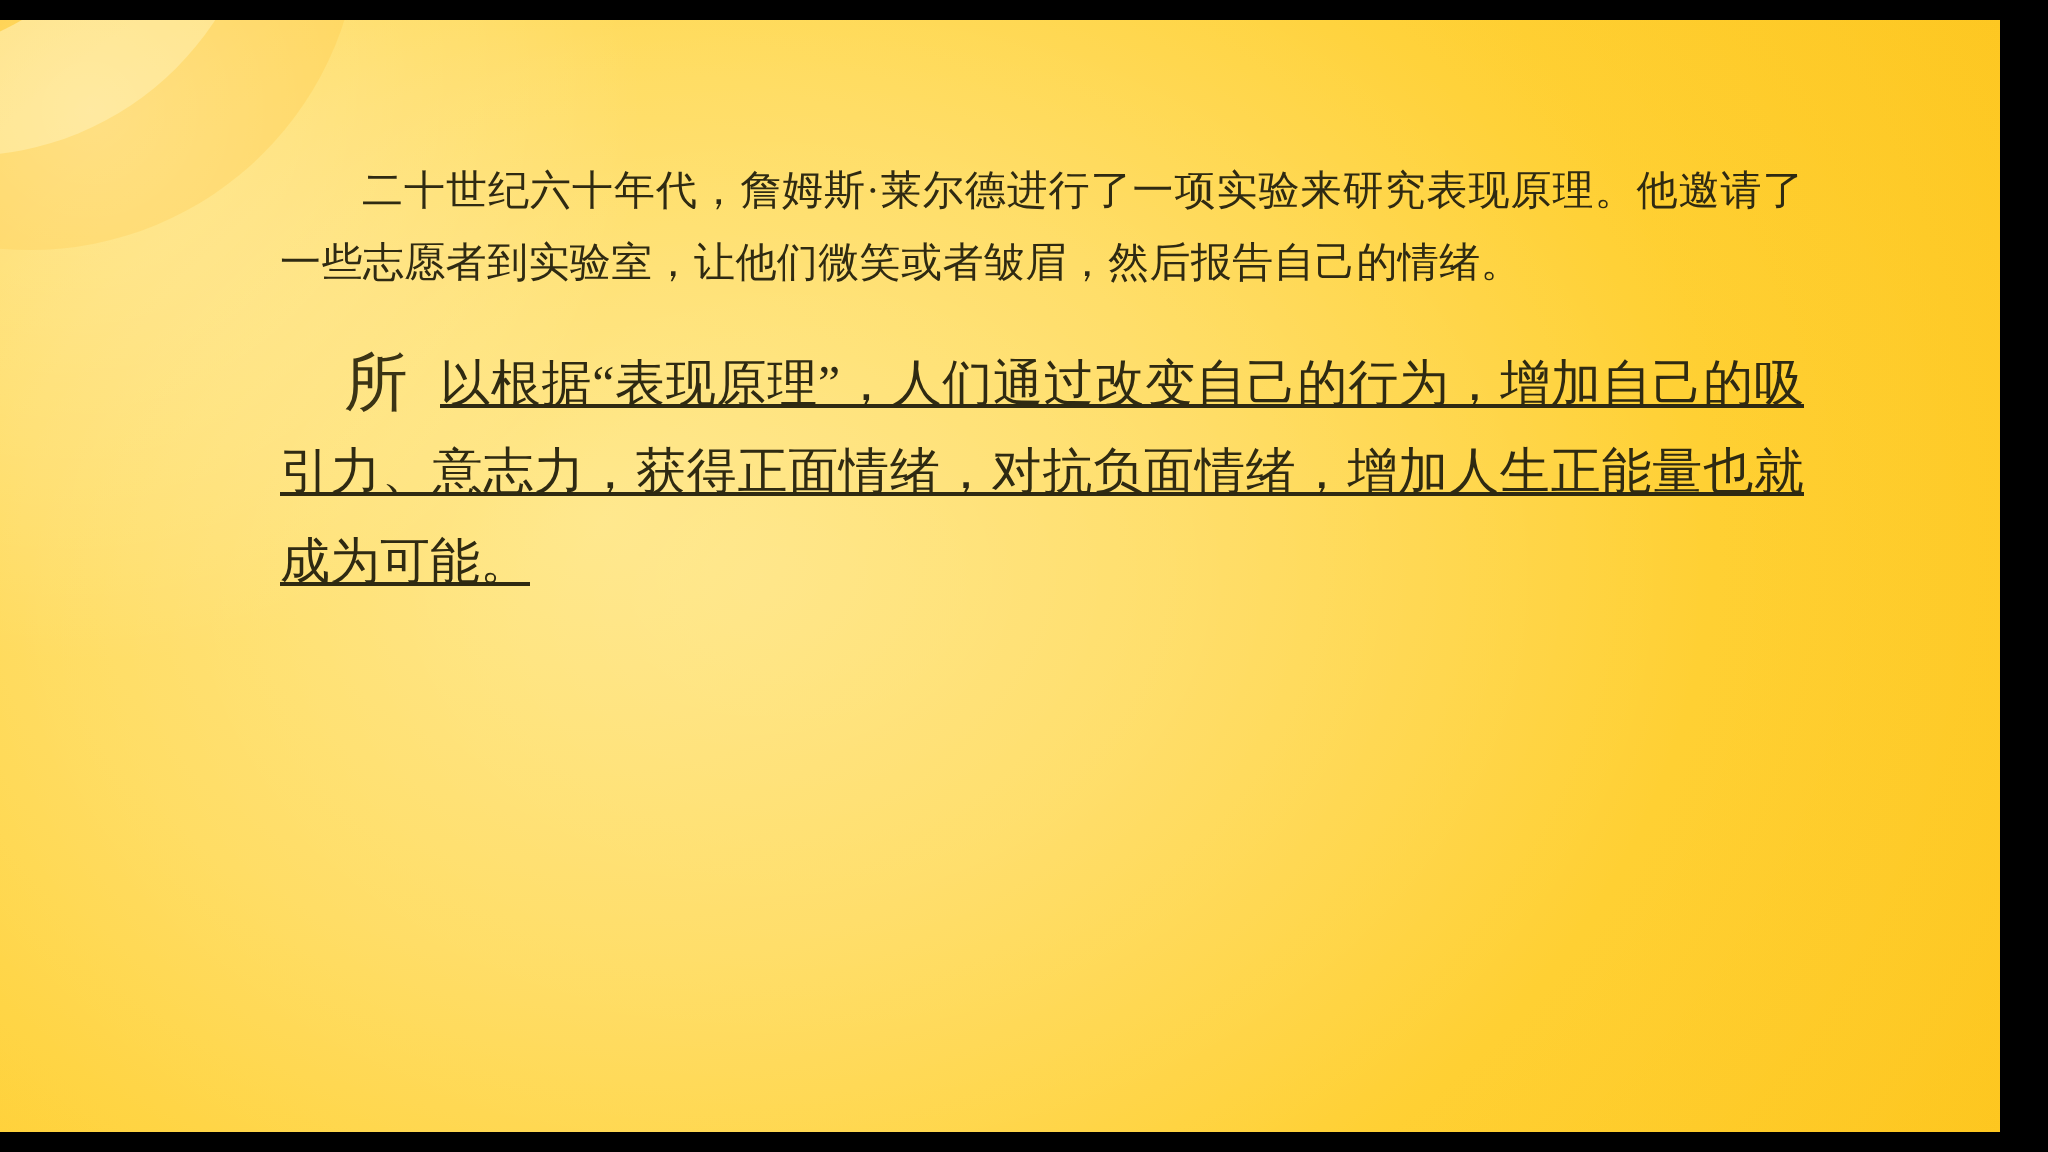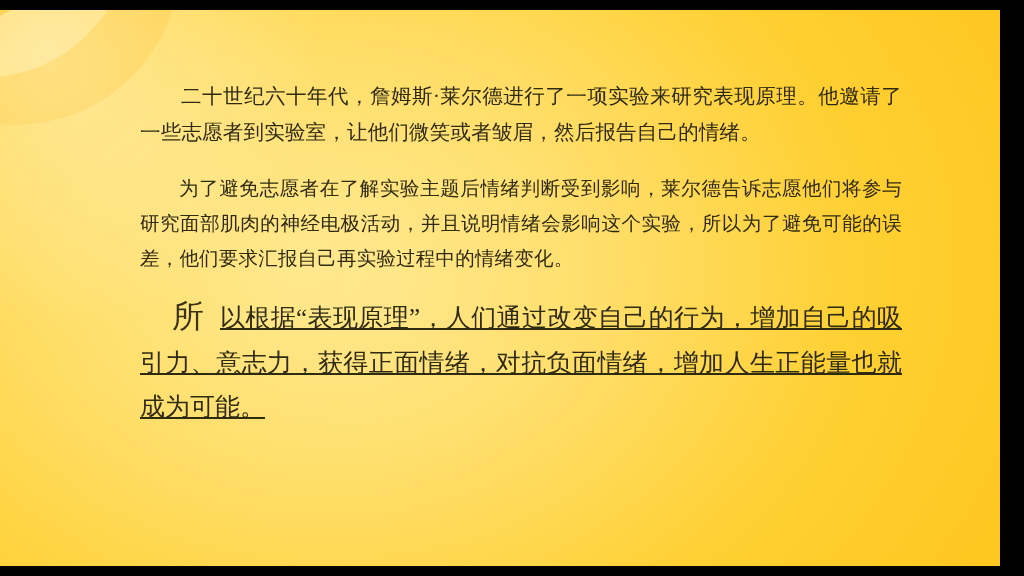--- a/index.html
+++ b/index.html
@@ -121,19 +121,18 @@
   <div class="ring ring-2"></div>
   <div class="ring ring-3"></div>
 
   <div class="glow"></div>
   <div class="vignette"></div>
   <div class="bar-top"></div>
   <div class="bar-bottom"></div>
 
   <div class="content">
     <p class="para p1">二十世纪六十年代，詹姆斯·莱尔德进行了一项实验来研究表现原理。他邀请了一些志愿者到实验室，让他们微笑或者皱眉，然后报告自己的情绪。</p>
-    <p class="para p2">为了避免志愿者在了解实验主题后情绪判断受到影响，莱尔德告诉志愿他们将参与研究面部肌肉的神经电极活动，并且说明情绪会影响这个实验，所以为了避免可能的误差，他们要求汇报自己再实验过程中的情绪变化。</p>
     <div class="last-para">
       <span class="dropcap">所</span>
       <div class="body">以根据“表现原理”，人们通过改变自己的行为，增加自己的吸引力、意志力，获得正面情绪，对抗负面情绪，增加人生正能量也就成为可能。</div>
     </div>
   </div>
 </div>
 
 </body></html>

